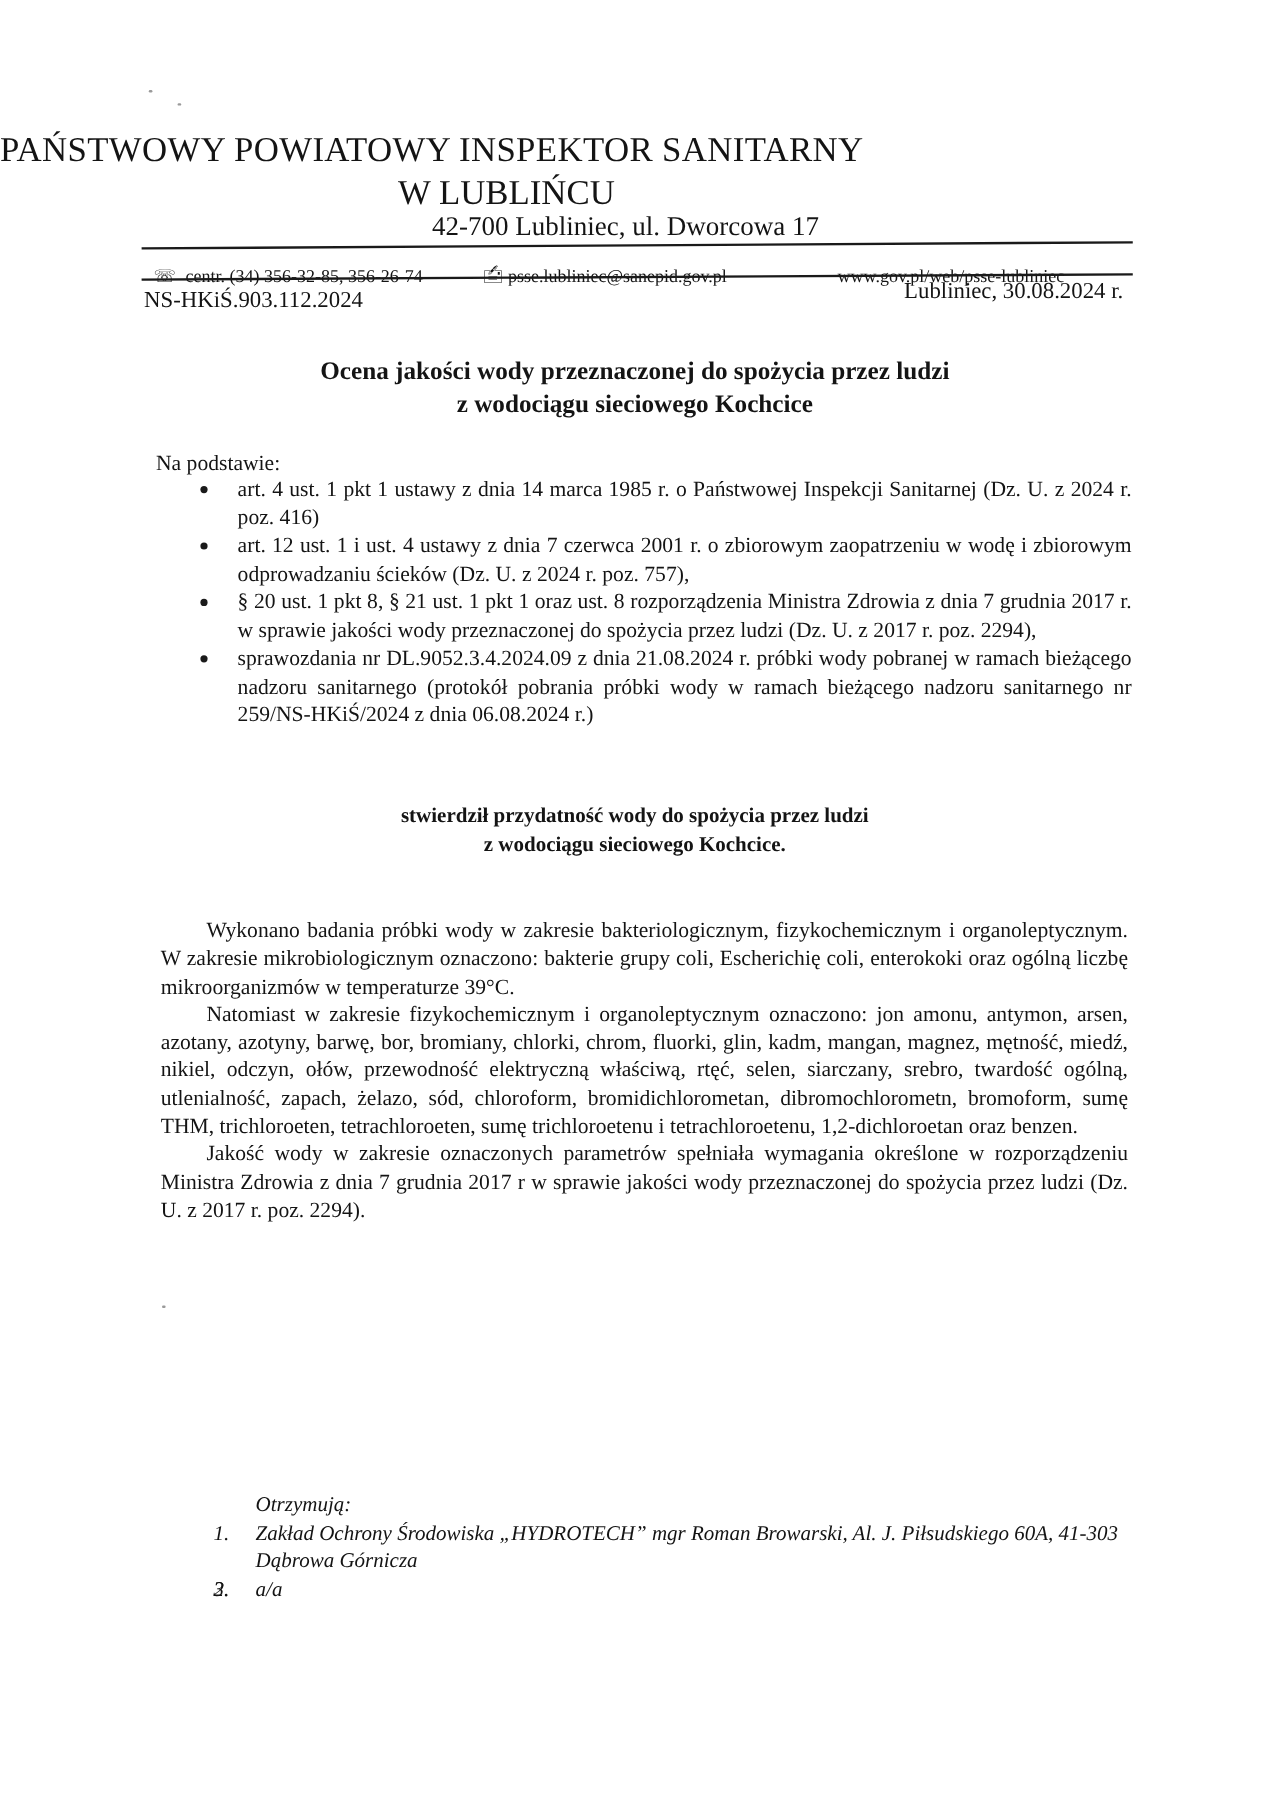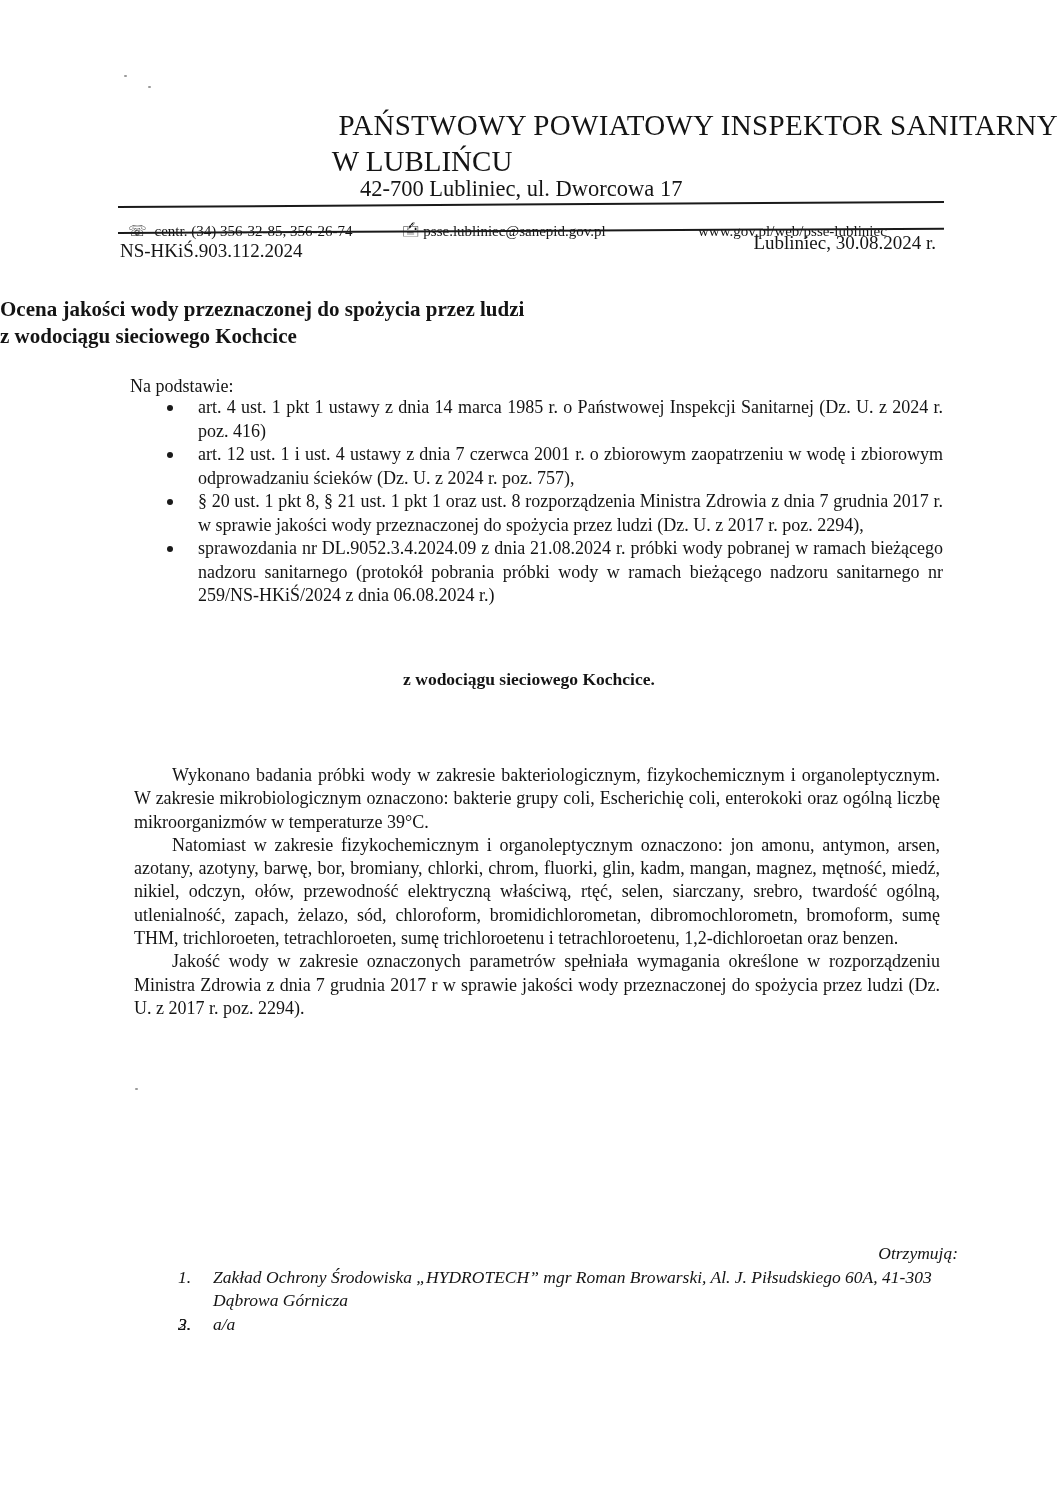--- a/index.html
+++ b/index.html
@@ -3,44 +3,44 @@
   <meta charset="utf-8">
   <style>
     html, body { margin: 0; padding: 0; background: #ffffff; }
     body {
       width: 1058px; height: 1496px; position: relative; overflow: hidden;
       font-family: "Liberation Serif", "DejaVu Serif", serif; color: #141414;
     }
     .abs { position: absolute; }
     .speck { position: absolute; width: 3px; height: 2px; background: #9a9a9a; border-radius: 1px; }
 
-    .h1 { left: 0; width: 1058px; text-align: right; top: 108px; font-size: 29px; letter-spacing: 0.3px; line-height: 34px; }
+    .h1 { left: 0; width: 1058px; text-align: left; top: 108px; font-size: 29px; letter-spacing: 0.3px; line-height: 34px; }
     .h2 { left: 0; width: 844px; text-align: center; top: 144px; font-size: 29px; line-height: 34px; }
     .addr { left: 360px; top: 176px; font-size: 22.5px; line-height: 26px; }
     .rule1 { left: 118px; top: 206px; width: 826px; height: 0; border-top: 2px solid #1a1a1a; transform: rotate(-0.35deg); transform-origin: left; }
     .contact { left: 128px; top: 210px; width: 816px; font-size: 15px; line-height: 18px; }
     .contact span { position: absolute; white-space: nowrap; margin-top: 12px; }
     .rule2 { left: 118px; top: 232px; width: 826px; height: 0; border-top: 2px solid #1a1a1a; transform: rotate(-0.3deg); transform-origin: left; }
     .ref { left: 120px; top: 240px; font-size: 19px; line-height: 22px; }
     .date { right: 122px; top: 232px; font-size: 19px; line-height: 22px; }
 
-    .title { left: 0; width: 1058px; top: 296px; font-size: 21px; font-weight: bold; line-height: 27px; }
+    .title { left: 0; width: 1058px; text-align: center; top: 296px; font-size: 21px; font-weight: bold; line-height: 27px; }
     .basis-label { left: 130px; top: 375px; font-size: 18px; line-height: 22px; }
 
     .bullets { left: 163px; top: 396px; width: 780px; font-size: 18px; line-height: 23.5px; }
     .bullet { position: relative; padding-left: 35px; margin-bottom: 0; text-align: justify; }
     .bullet .dot { position: absolute; left: 4px; top: 9px; width: 6px; height: 6px; border-radius: 50%; background: #1a1a1a; }
 
     .verdict { left: 0; width: 1058px; text-align: center; top: 668px; font-size: 17.5px; font-weight: bold; line-height: 23.5px; }
 
     .body { left: 134px; top: 764px; width: 806px; font-size: 18px; line-height: 23.3px; text-align: justify; }
     .body p { margin: 0; text-indent: 38px; }
 
     .recipients { left: 178px; top: 1242px; width: 780px; font-size: 17.5px; font-style: italic; line-height: 23.5px; }
-    .recipients .label { padding-left: 35px; text-align: right; }
+    .recipients .label { padding-left: 35px; }
     .recipients ol { list-style: none; margin: 0; padding: 0; }
     .recipients li { position: relative; padding-left: 35px; }
     .recipients li .num { position: absolute; left: 0; top: 0; }
   </style>
 </head>
 <body>
 
 <div class="speck" style="left:124px;top:75px;"></div>
 <div class="speck" style="left:148px;top:86px;"></div>
 <div class="speck" style="left:135px;top:1088px;"></div>
@@ -85,20 +85,21 @@
     <span class="dot"></span>
     <span>§ 20 ust. 1 pkt 8, § 21 ust. 1 pkt 1 oraz ust. 8 rozporządzenia Ministra Zdrowia z dnia 7 grudnia 2017 r. w sprawie jakości wody przeznaczonej do spożycia przez ludzi (Dz. U. z 2017 r. poz. 2294),</span>
   </div>
   <div class="bullet">
     <span class="dot"></span>
     <span>sprawozdania nr DL.9052.3.4.2024.09 z dnia 21.08.2024 r. próbki wody pobranej w ramach bieżącego nadzoru sanitarnego (protokół pobrania próbki wody w ramach bieżącego nadzoru sanitarnego nr 259/NS-HKiŚ/2024 z dnia 06.08.2024 r.)</span>
   </div>
 </div>
 
 <div class="abs verdict">
+  <div>stwierdził przydatność wody do spożycia przez ludzi</div>
   <div>z wodociągu sieciowego Kochcice.</div>
 </div>
 
 <div class="abs body">
   <p>Wykonano badania próbki wody w zakresie bakteriologicznym, fizykochemicznym i organoleptycznym. W zakresie mikrobiologicznym oznaczono: bakterie grupy coli, Escherichię coli, enterokoki oraz ogólną liczbę mikroorganizmów w temperaturze 39°C.</p>
   <p>Natomiast w zakresie fizykochemicznym i organoleptycznym oznaczono: jon amonu, antymon, arsen, azotany, azotyny, barwę, bor, bromiany, chlorki, chrom, fluorki, glin, kadm, mangan, magnez, mętność, miedź, nikiel, odczyn, ołów, przewodność elektryczną właściwą, rtęć, selen, siarczany, srebro, twardość ogólną, utlenialność, zapach, żelazo, sód, chloroform, bromidichlorometan, dibromochlorometn, bromoform, sumę THM, trichloroeten, tetrachloroeten, sumę trichloroetenu i tetrachloroetenu, 1,2-dichloroetan oraz benzen.</p>
   <p>Jakość wody w zakresie oznaczonych parametrów spełniała wymagania określone w rozporządzeniu Ministra Zdrowia z dnia 7 grudnia 2017 r w sprawie jakości wody przeznaczonej do spożycia przez ludzi (Dz. U. z 2017 r. poz. 2294).</p>
 </div>
 
 <div class="abs recipients">

